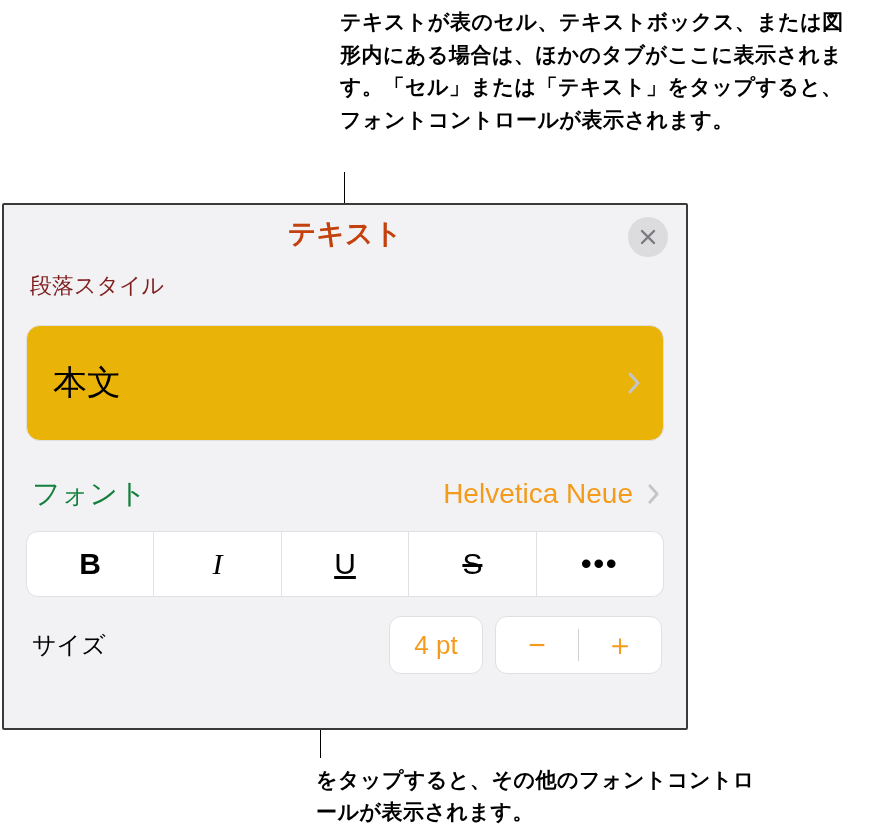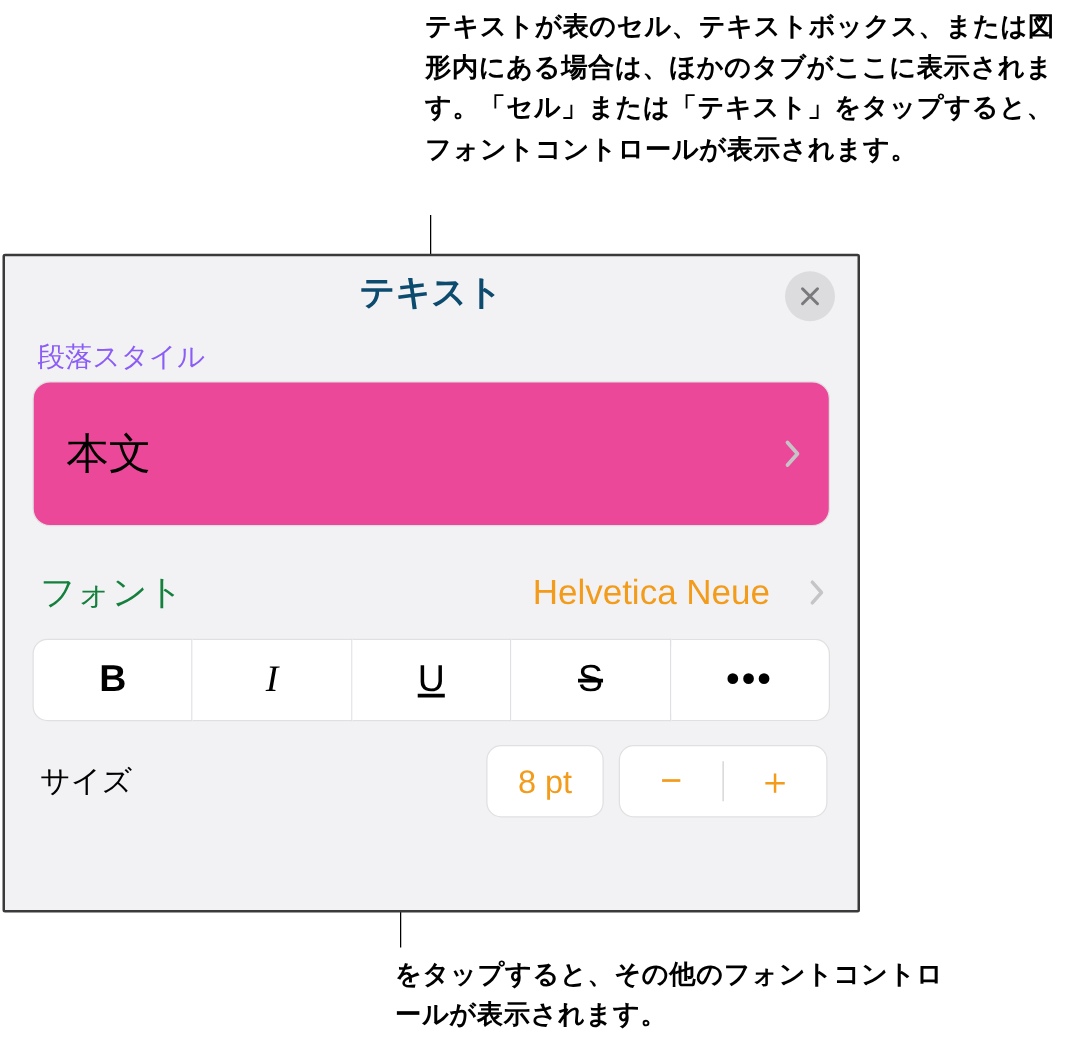--- a/index.html
+++ b/index.html
@@ -37,41 +37,41 @@
   .panel-header {
     position: relative;
     height: 58px;
     display: flex;
     align-items: center;
     justify-content: center;
   }
   .panel-title {
     font-size: 28px;
     font-weight: 600;
-    color: #0c4a6e;
+    color: #c2410c;
   }
   .close-btn {
     position: absolute;
     right: 18px; top: 12px;
     width: 40px; height: 40px;
     border-radius: 50%;
     background: #dcdcde;
     display: flex; align-items: center; justify-content: center;
   }
   .close-btn svg { width: 16px; height: 16px; }
 
   .section-label {
     font-size: 22px;
-    color: #8b5cf6;
-    margin: 8px 0 4px 26px;
+    color: #7f1d1d;
+    margin: 8px 0 24px 26px;
   }
 
   .style-row {
     margin: 0 22px;
-    background: #ec4899;
+    background: #eab308;
     border: 1px solid #e0e0e2;
     border-radius: 14px;
     height: 116px;
     display: flex;
     align-items: center;
     justify-content: space-between;
     padding: 0 22px 0 26px;
   }
   .style-row .val {
     font-size: 34px;
@@ -81,21 +81,21 @@
 
   .font-row {
     margin: 30px 22px 0 22px;
     display: flex;
     align-items: center;
     justify-content: space-between;
     padding: 0 4px 0 6px;
     height: 46px;
   }
   .font-row .lbl { font-size: 28px; color: #15803d; }
-  .font-row .right { display: flex; align-items: center; gap: 31px; }
+  .font-row .right { display: flex; align-items: center; gap: 14px; }
   .font-row .fname { font-size: 28px; color: #f39b1a; }
 
   .style-buttons {
     margin: 14px 22px 0 22px;
     display: flex;
     gap: 0;
   }
   .style-buttons .b {
     flex: 1;
     height: 66px;
@@ -202,21 +202,21 @@
     <div class="b" style="text-decoration:underline;">U</div>
     <div class="b" style="text-decoration:line-through;">S</div>
     <div class="b">
       <span style="letter-spacing:2px; font-weight:700;">•••</span>
     </div>
   </div>
 
   <div class="size-row">
     <span class="lbl">サイズ</span>
     <div class="controls">
-      <div class="size-value">8 pt</div>
+      <div class="size-value">4 pt</div>
       <div class="stepper">
         <div class="s">
           <span>−</span>
         </div>
         <div class="divider"></div>
         <div class="s">
           <span>＋</span>
         </div>
       </div>
     </div>

